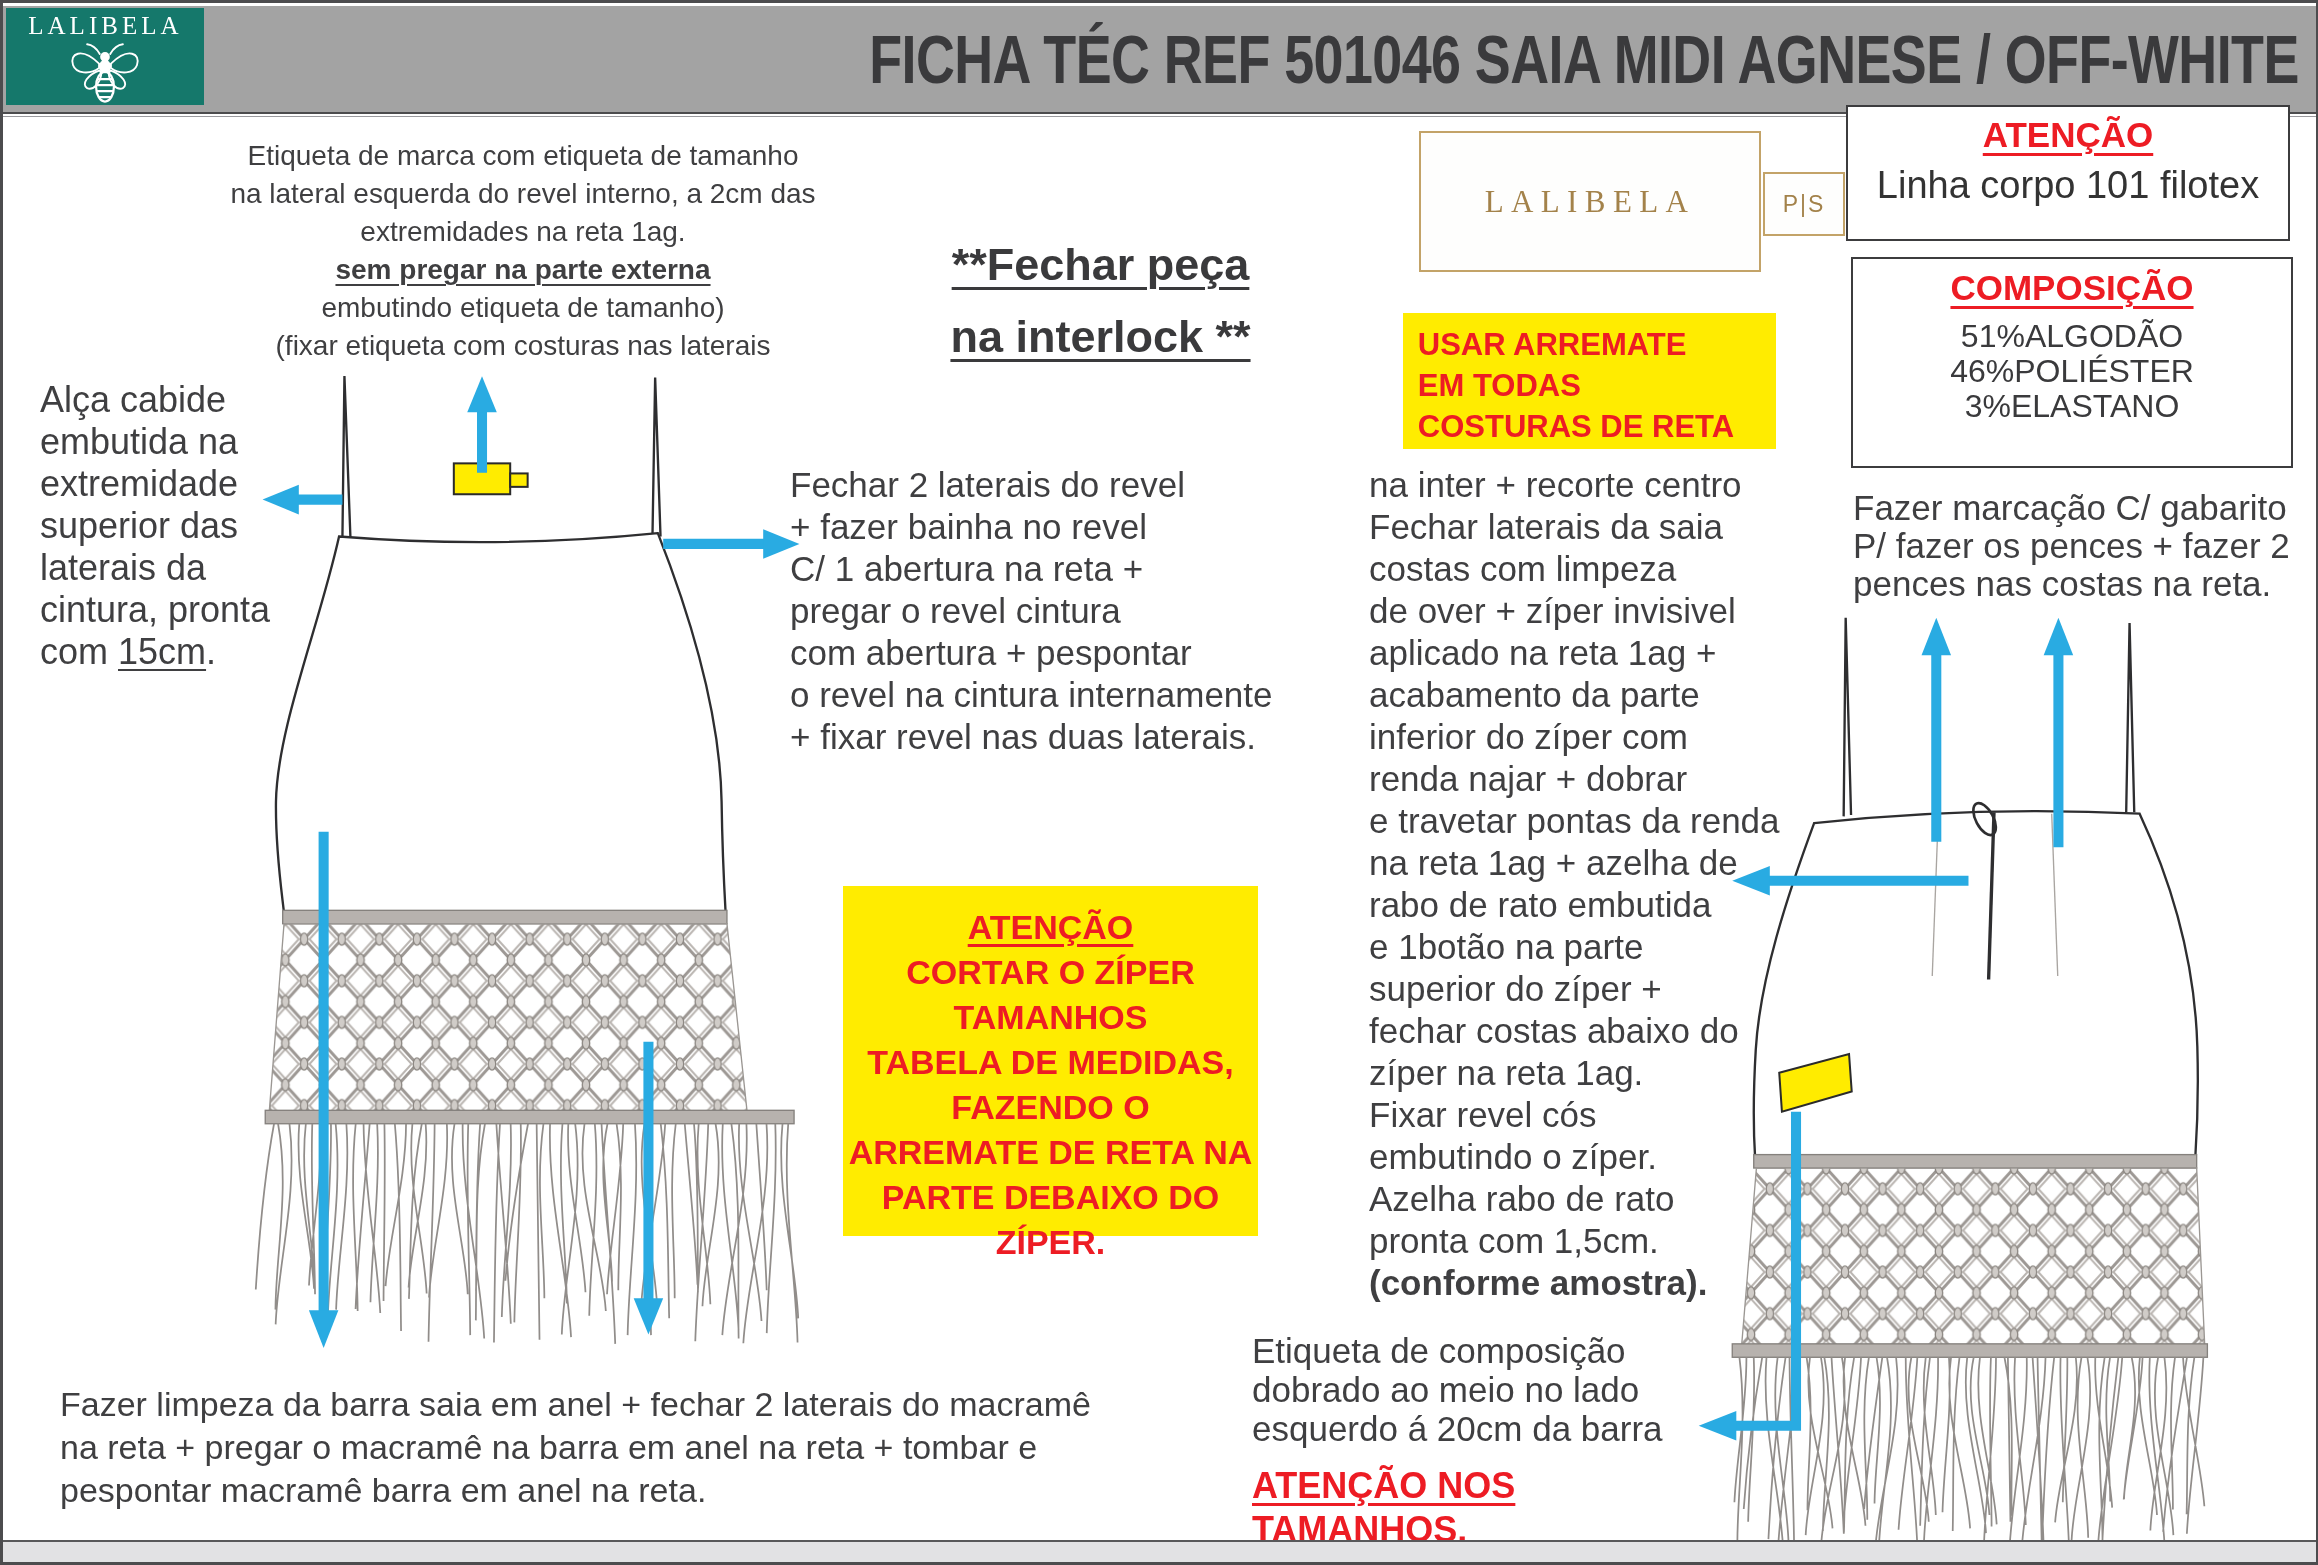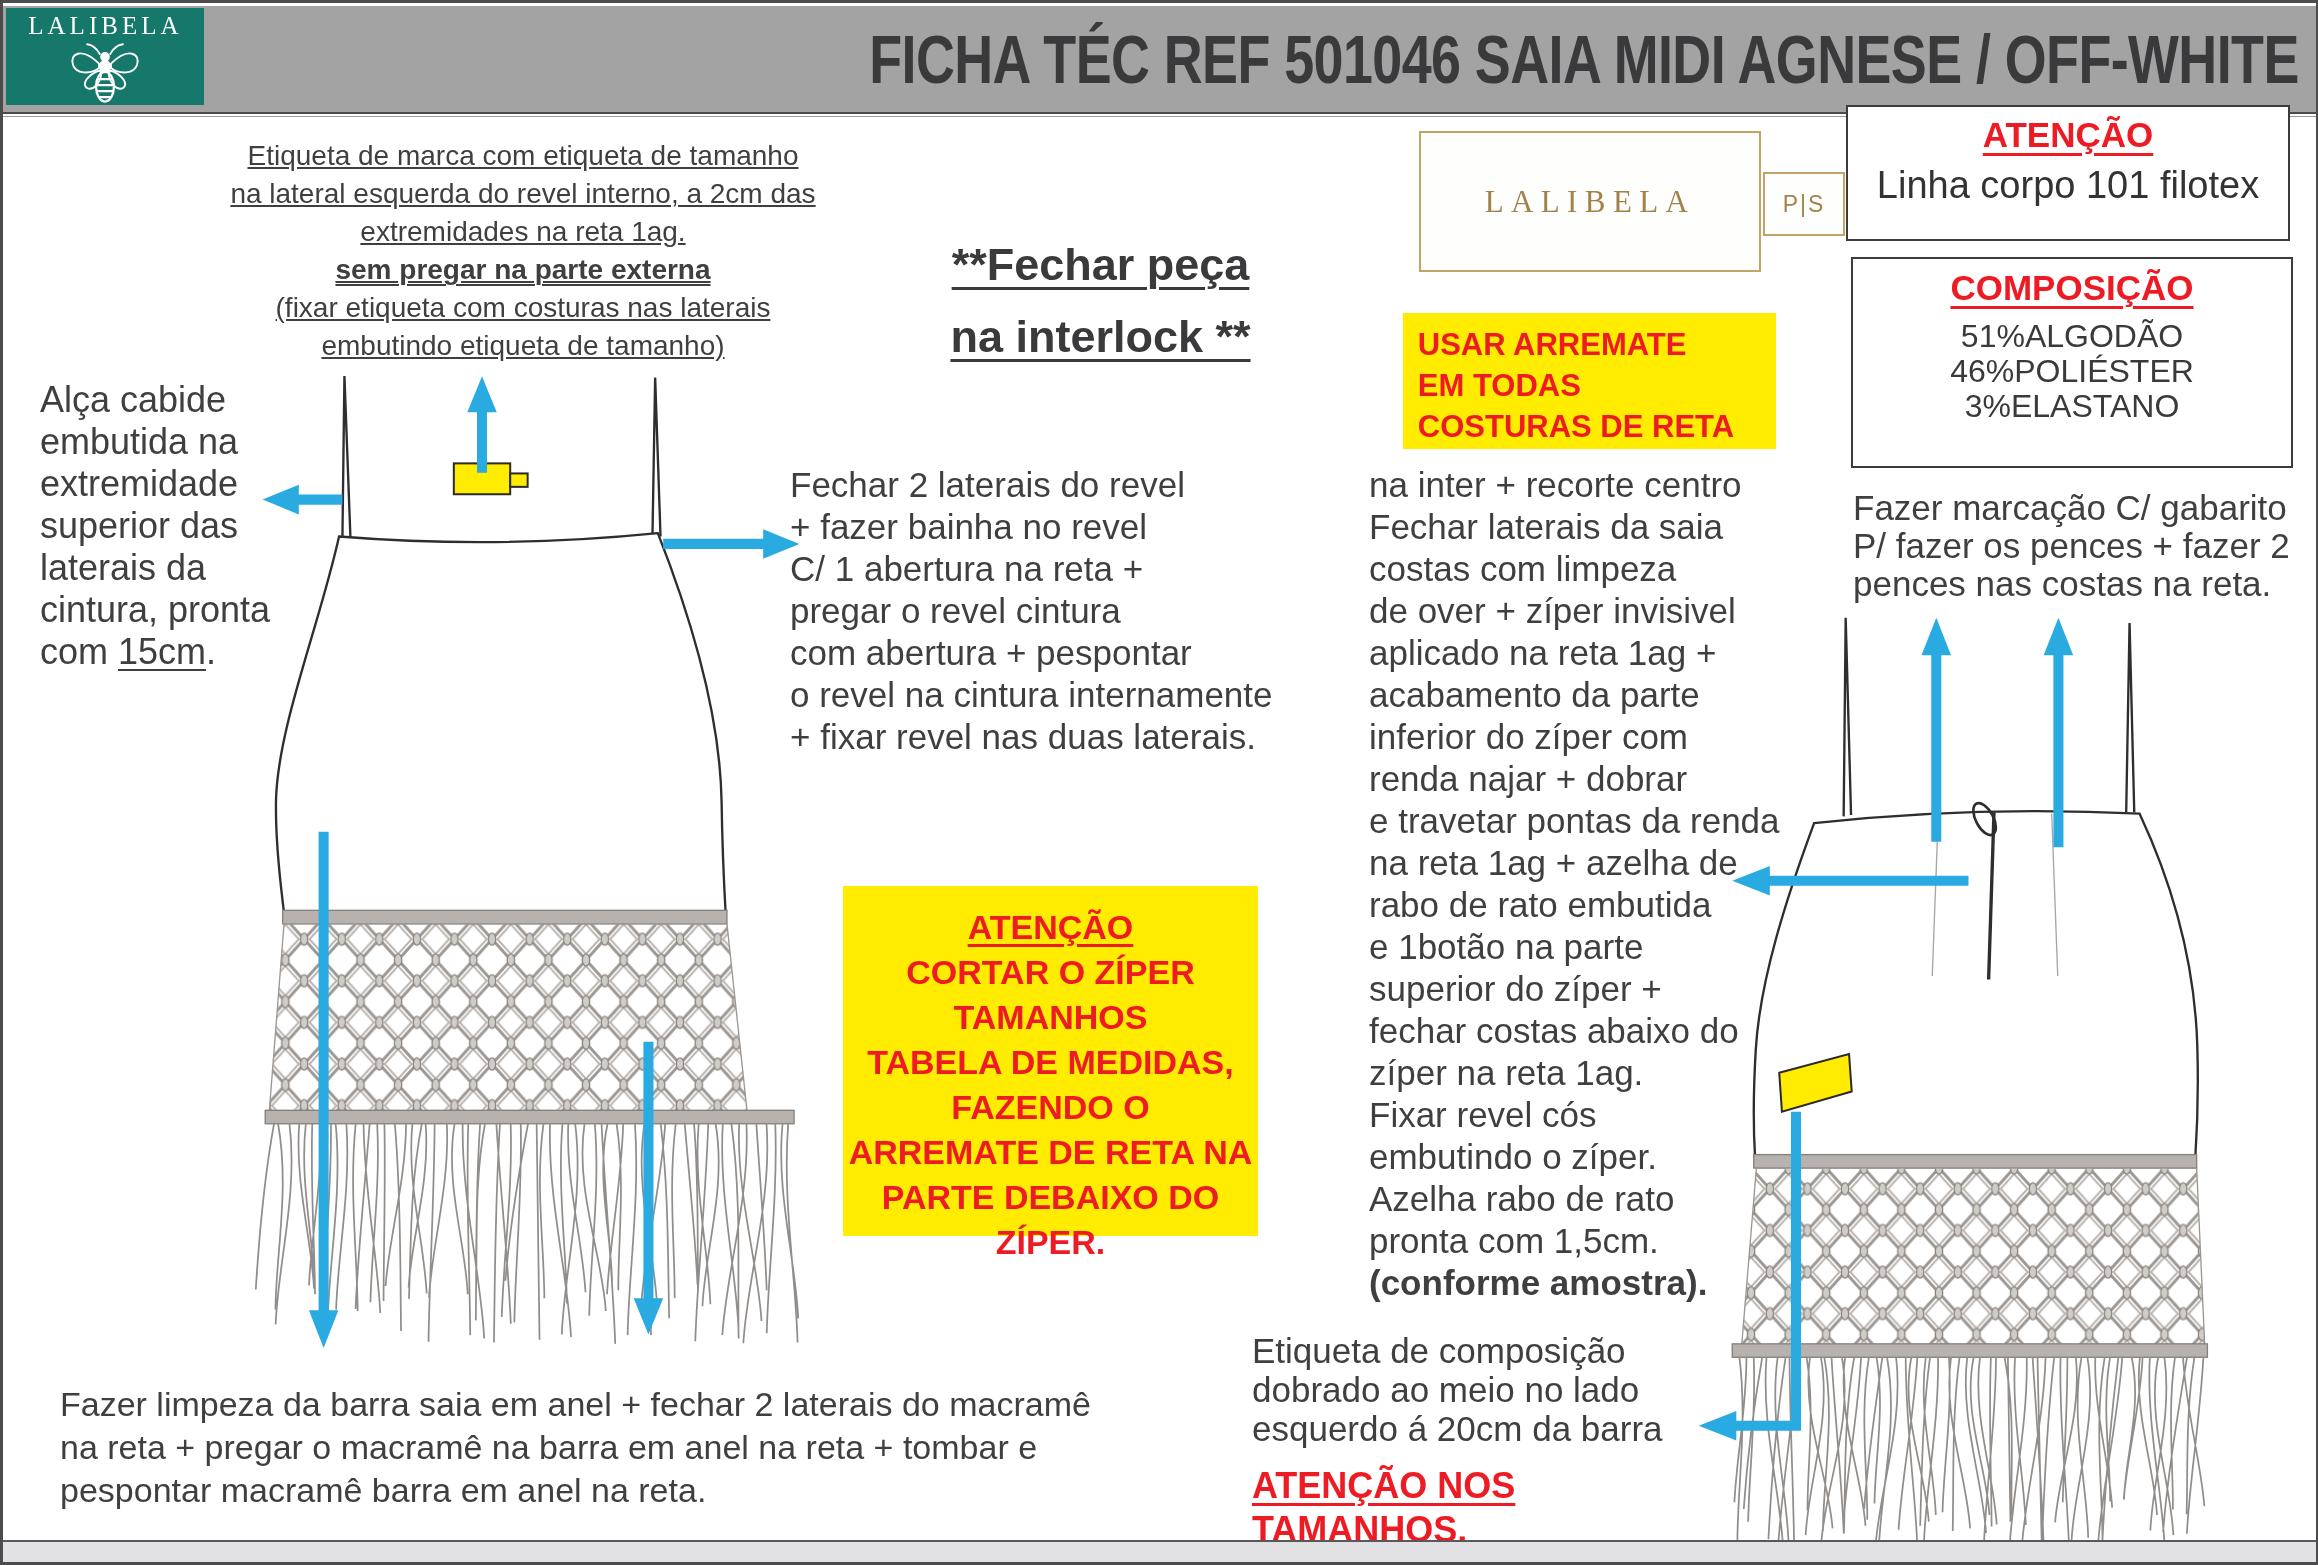--- a/index.html
+++ b/index.html
@@ -18,21 +18,21 @@
     position:absolute;right:17.5px;top:0;height:106px;display:flex;align-items:center;
     font-size:69px;font-weight:bold;color:#3a3a3c;white-space:nowrap;
     transform:scaleX(0.78);transform-origin:right center;letter-spacing:-0.7px;
   }
   
   .tb{position:absolute;line-height:38px;font-size:28px;}
   .center{text-align:center;}
   .b{font-weight:bold;}
   .u{text-decoration:underline;text-underline-offset:4.7px;text-decoration-thickness:2px;}
 
-  .note-top-left{left:164px;top:134px;width:712px;line-height:38px;font-size:28px;text-decoration:underline;}
+  .note-top-left{left:164px;top:134px;width:712px;line-height:38px;font-size:28px;}
   .note-interlock{left:906px;top:226px;width:383px;font-size:45px;font-weight:bold;line-height:72px;color:#3a3a3c;}
   .note-interlock .il{ text-decoration:underline;text-underline-offset:6.7px;text-decoration-thickness:3.4px;}
   .note-hanger{left:37px;top:376px;width:295px;font-size:36px;line-height:42px;}
   .note-revel{left:787px;top:461px;width:550px;font-size:35px;line-height:42px;}
   .note-back{left:1366px;top:461px;width:450px;font-size:35px;line-height:42px;}
   .note-pences{left:1850px;top:486px;width:470px;font-size:35px;line-height:38px;}
   .note-macrame{left:57px;top:1380px;width:1087px;font-size:34px;line-height:43px;}
   .note-comp-label{left:1249px;top:1328px;width:422px;font-size:35px;line-height:39px;}
   .note-comp-label .comp-red{margin-top:16px;font-size:36px;font-weight:bold;color:#ed1c24;}
   .note-comp-label .comp-red div{text-decoration:underline;text-underline-offset:5.4px;text-decoration-thickness:2.7px;line-height:44px;}
@@ -187,22 +187,22 @@
     </div>
 
     <div class="tb note-top-left center">
       <div>
           <div>Etiqueta de marca com etiqueta de tamanho</div>
           <div>na lateral esquerda do revel interno, a 2cm das</div>
           <div>extremidades na reta 1ag.</div>
         </div>
       <div class="b u">sem pregar na parte externa</div>
       <div>
+          <div>embutindo etiqueta de tamanho)</div>
           <div>(fixar etiqueta com costuras nas laterais</div>
-          <div>embutindo etiqueta de tamanho)</div>
         </div>
     </div>
 
     <div class="tb note-interlock center">
       <div><span class="il">**Fechar peça</span></div>
       <div><span class="il">na interlock **</span></div>
     </div>
 
     <div class="tb note-hanger">
       <div>

